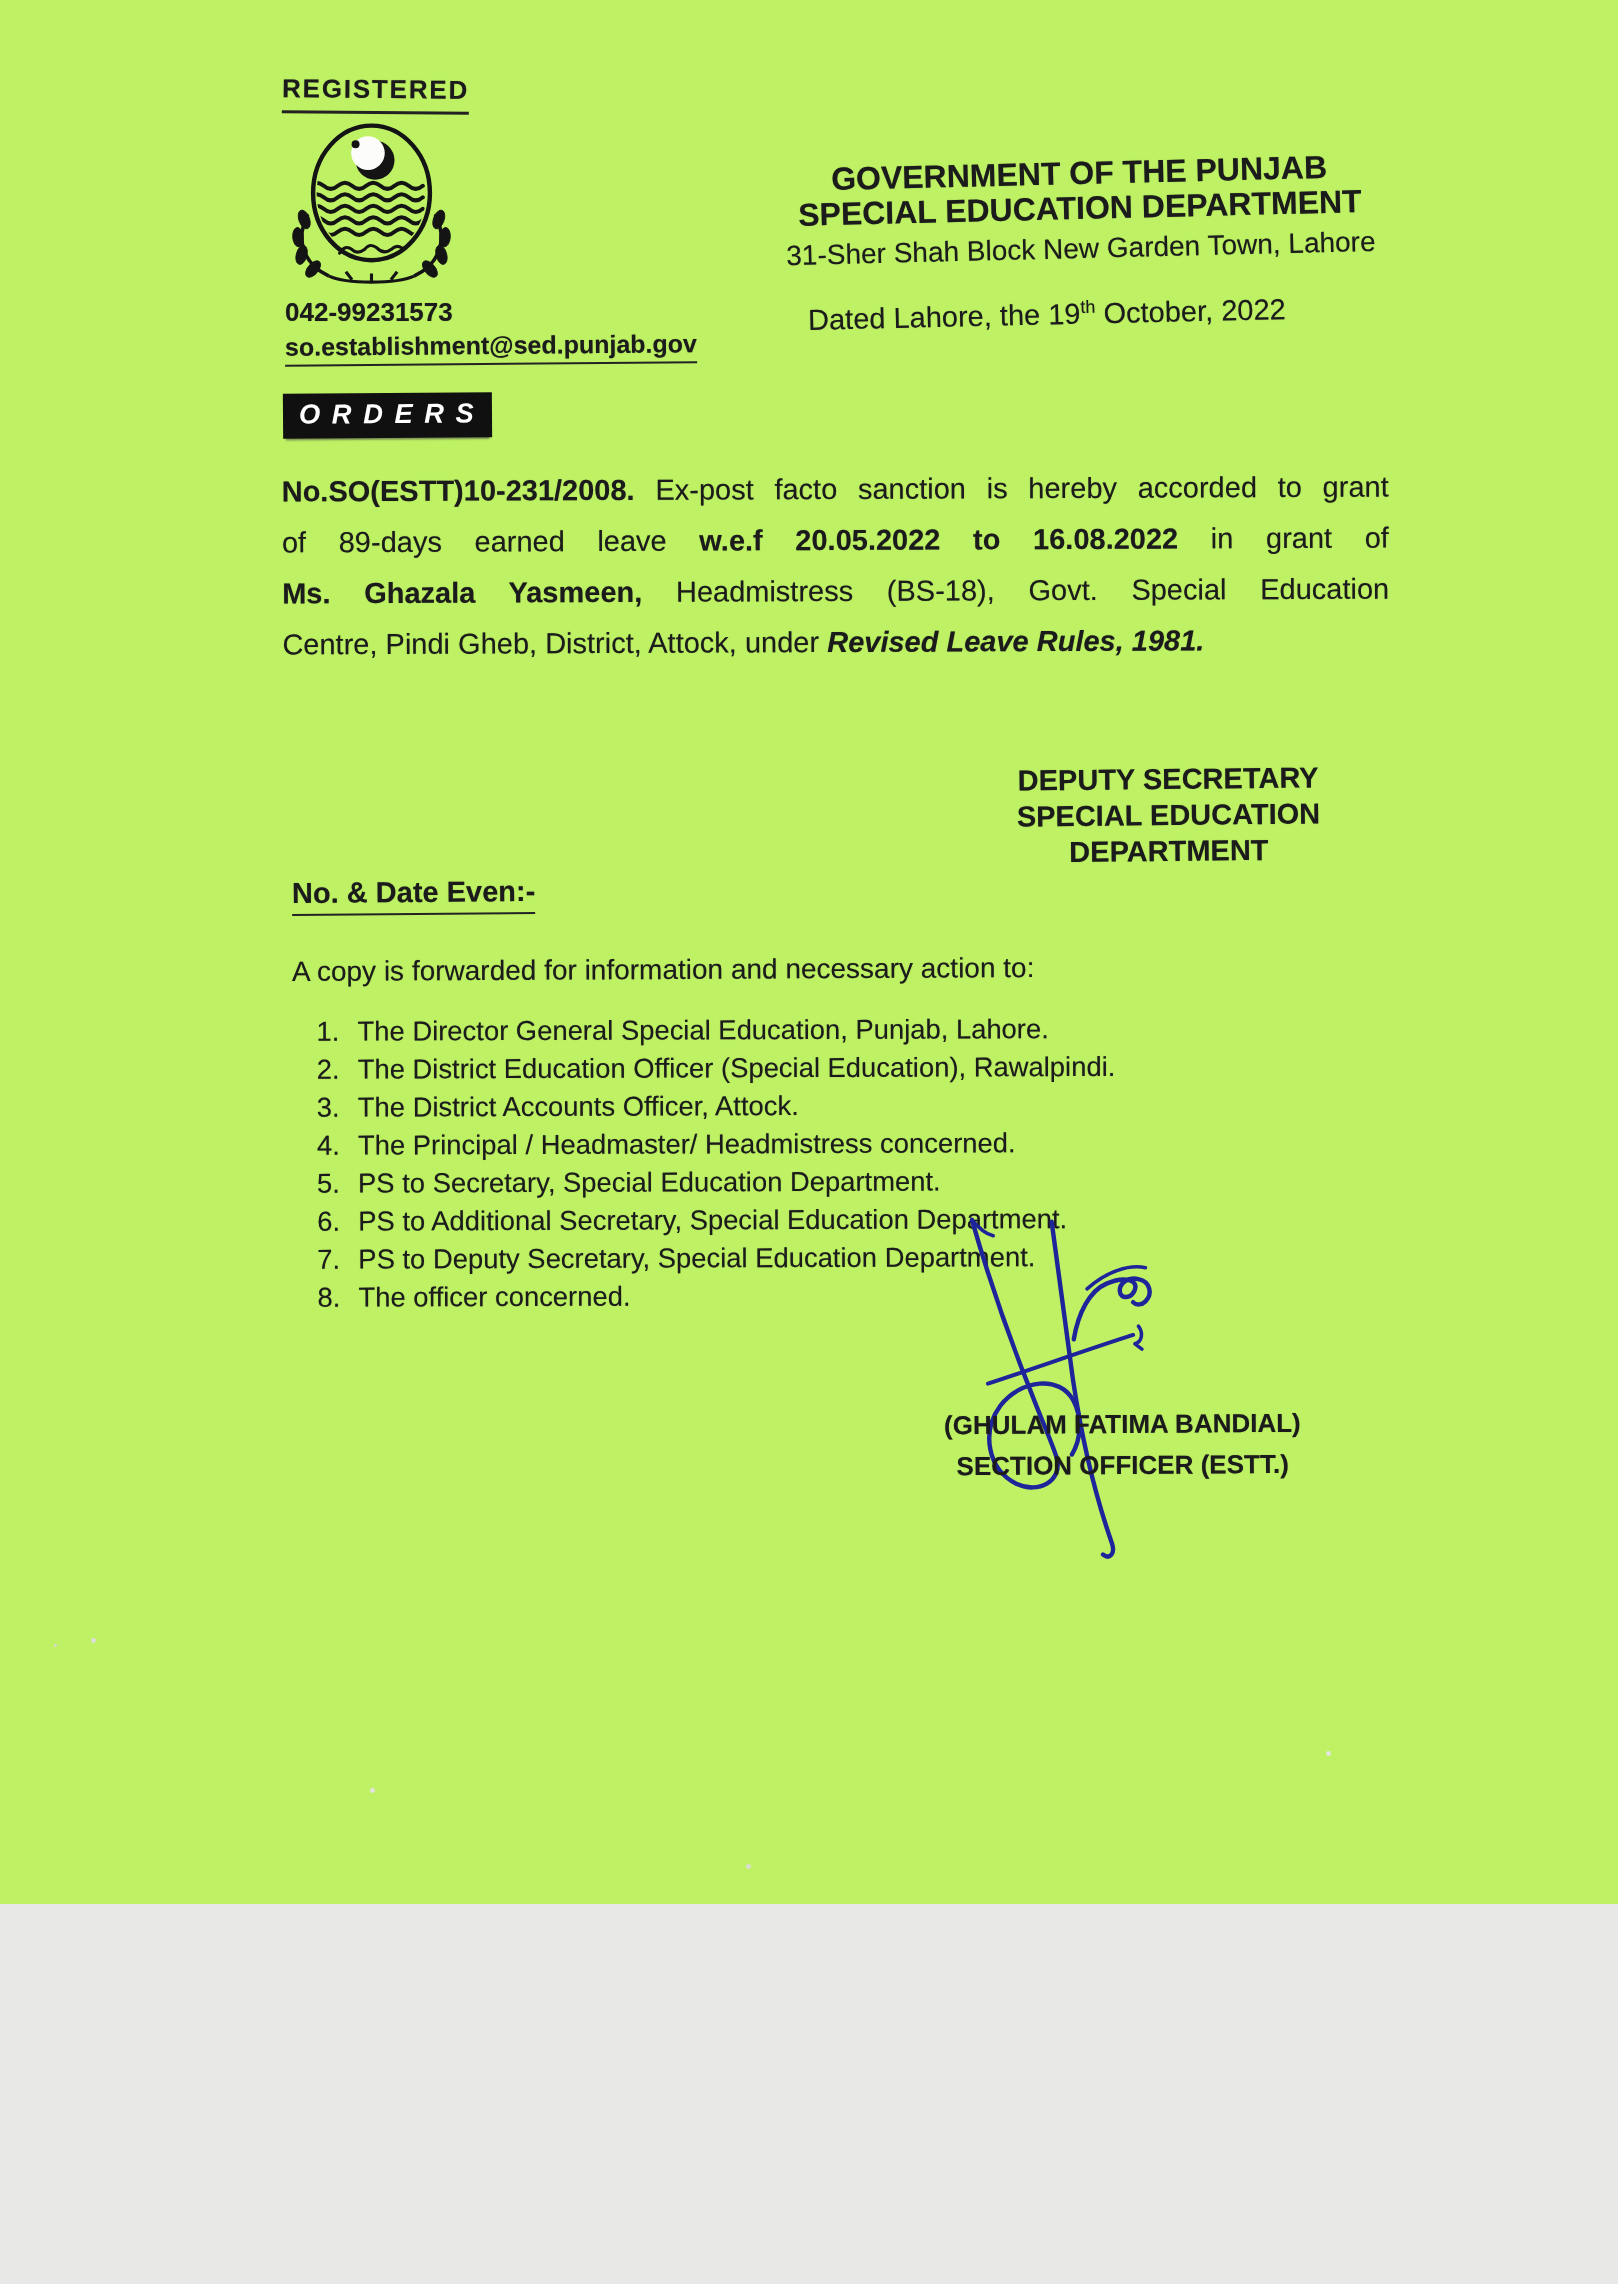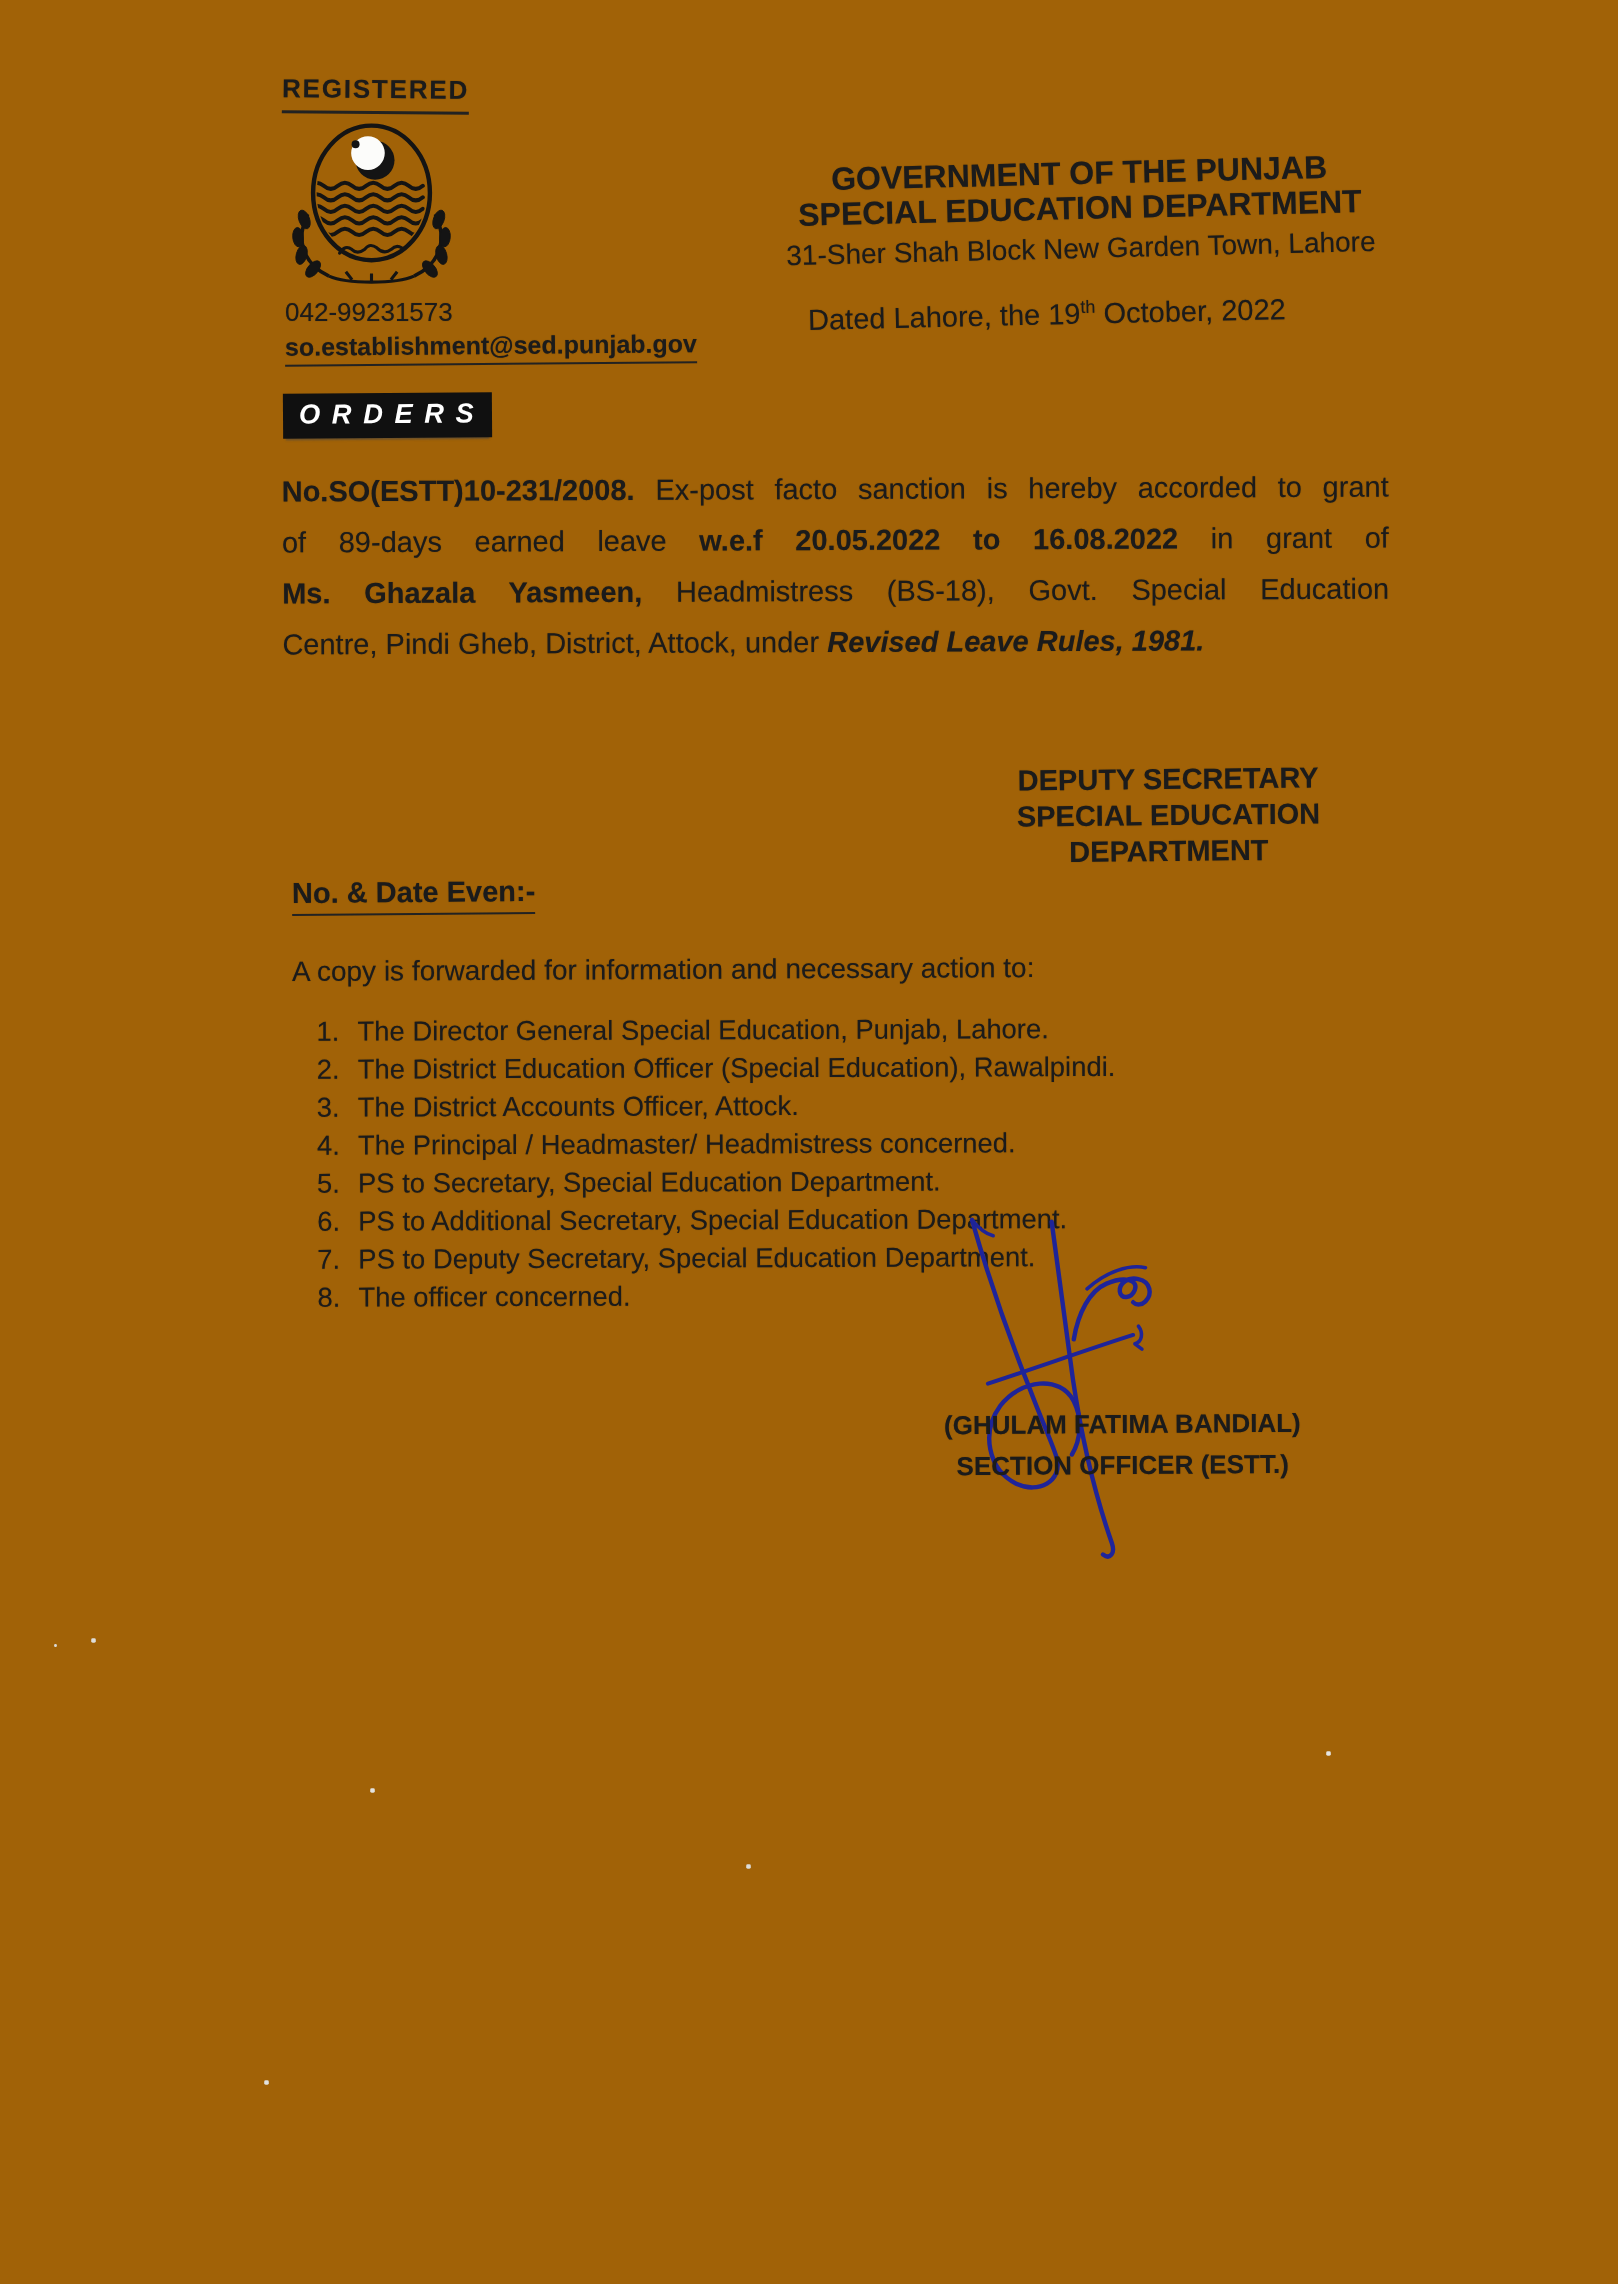--- a/index.html
+++ b/index.html
@@ -1,19 +1,19 @@
 <!DOCTYPE html>
 <html style="font-size:14px"><head>
 <meta charset="utf-8">
 <style>
   html,body{margin:0;padding:0;background:#e8e8e6;}
   .page{
     position:relative;
-    width:1618px;height:2284px;
-    background:#a16207;
+    width:1618px;height:1904px;
+    background:#bef264;
     font-family:"Liberation Sans", sans-serif;
     color:#1b1b1b;
     overflow:hidden;
   }
   .abs{position:absolute;}
   .soft{text-shadow:0 0 0.9px rgba(25,25,25,.45);}
 
   
   .registered{
     left:282px;top:74px;
@@ -24,21 +24,21 @@
   .logo{left:283px;top:115px;width:177px;height:170px;}
 
   
   .letterhead{
     left:717px;top:156px;width:726px;
     text-align:center;transform:rotate(-1.4deg);
   }
   .org1,.org2{font-size:32px;font-weight:bold;line-height:35px;}
   .org-addr{font-size:28px;line-height:37px;margin-top:3.5px;}
 
-  .phone{left:285px;top:297px;font-size:26px;font-weight:normal;}
+  .phone{left:285px;top:297px;font-size:26px;font-weight:bold;}
   .email{
     left:285px;top:331px;font-size:25px;font-weight:bold;
     border-bottom:2.7px solid #222;padding-bottom:2.7px;
     transform:rotate(-.5deg);
   }
   .dated{left:808px;top:297px;width:549px;font-size:29px;transform:rotate(-1.3deg);}
   .dated sup{font-size:.62em;vertical-align:super;}
 
   
   .orders-stamp{

